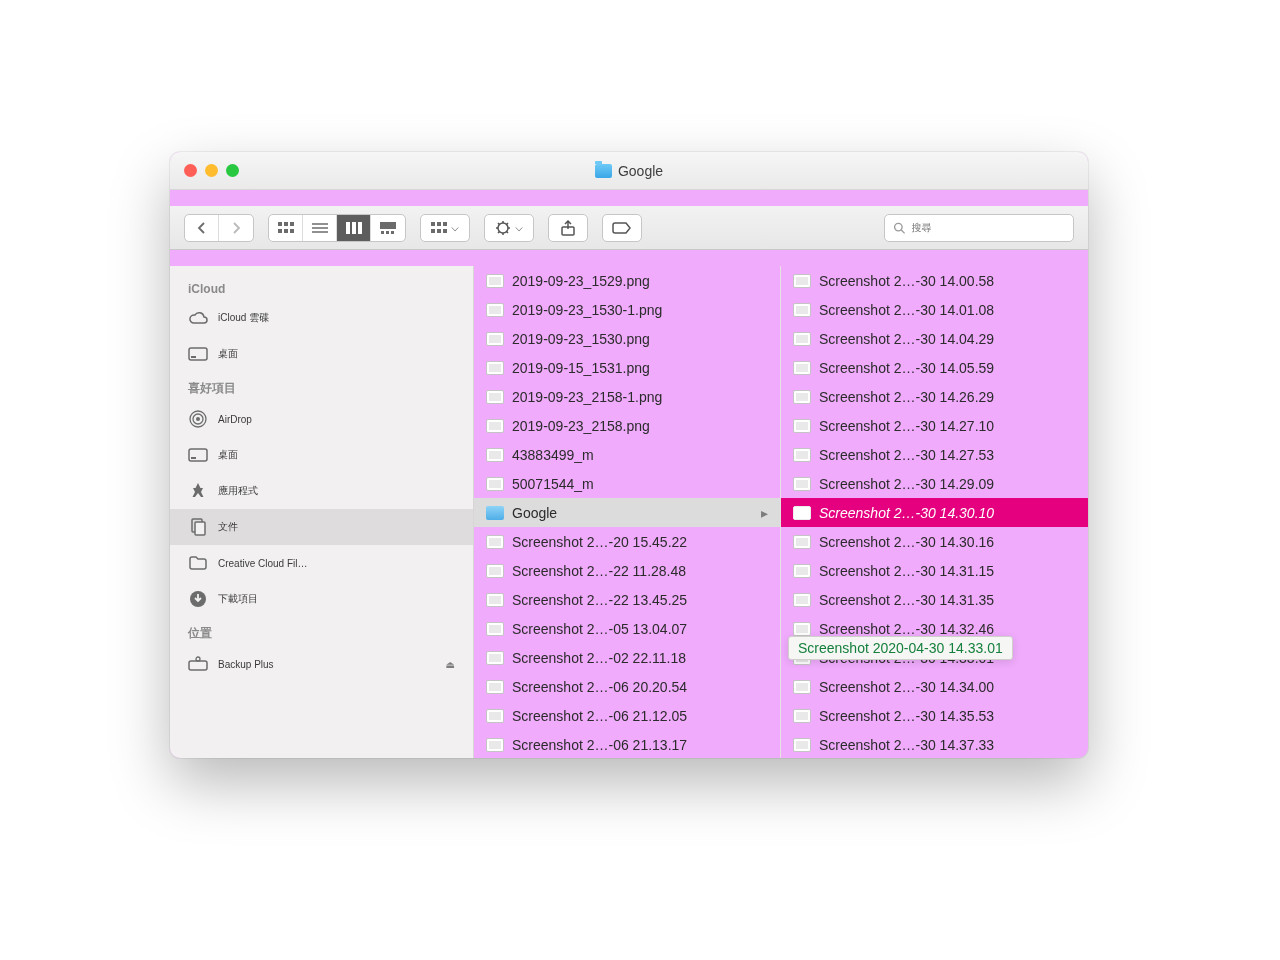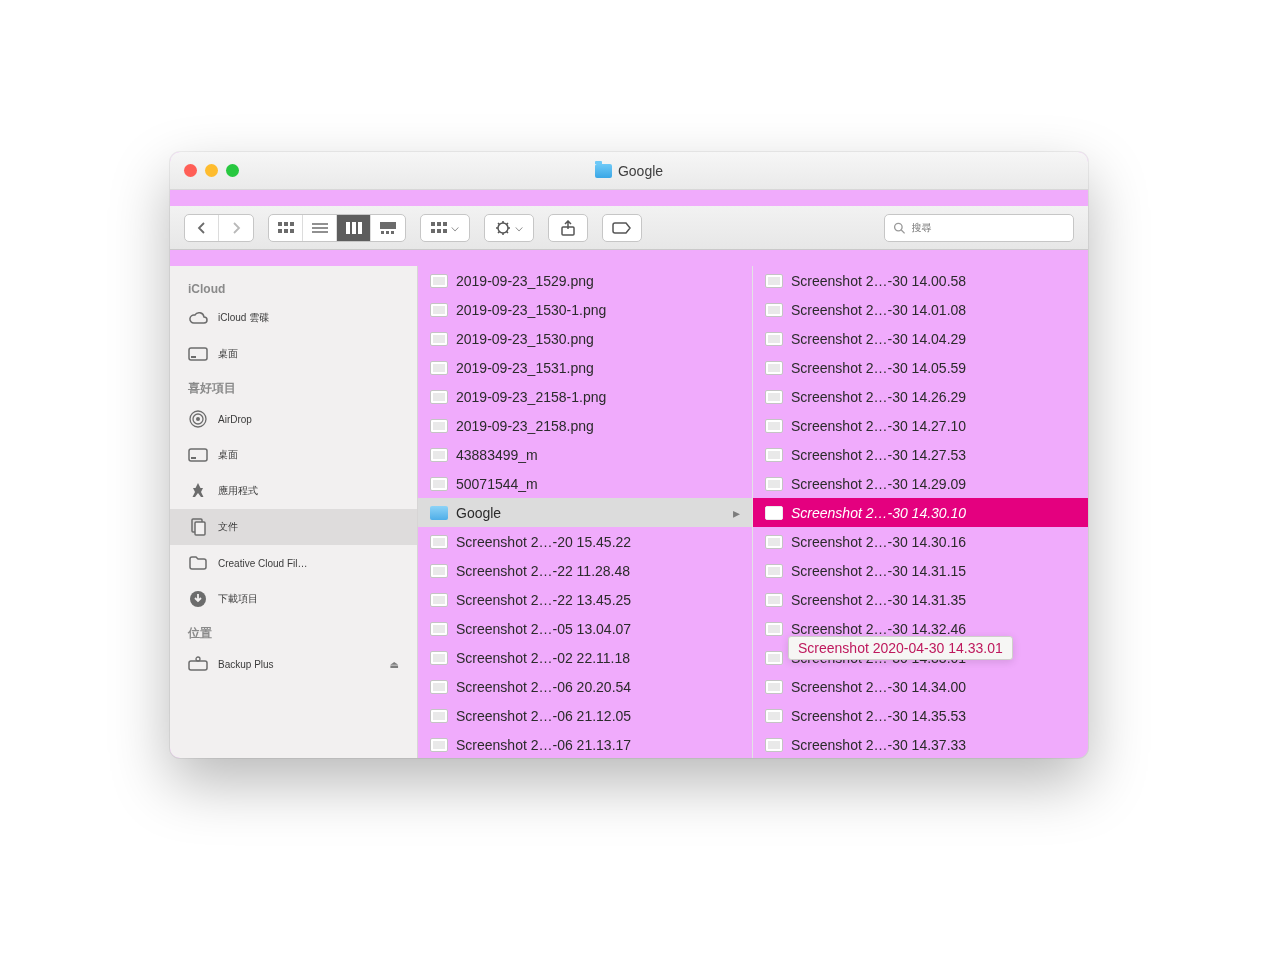--- a/index.html
+++ b/index.html
@@ -23,41 +23,41 @@
   .seg button { width:34px; border:none; background:transparent; border-right:1px solid #dcdcdc; display:flex;align-items:center;justify-content:center;color:#555; }
   .seg button:last-child{border-right:none;}
   .seg button.active{background:#5d5d5d;color:#fff;}
   .seg-single { display:flex; background:#fff; border:1px solid #c6c6c6; border-radius:5px; height:28px; }
   .seg-single button{border:none;background:transparent;width:48px;display:flex;align-items:center;justify-content:center;gap:4px;color:#555;}
   .seg-single.narrow button{width:38px;}
   .toolbar .spacer{flex:1;}
   .search { width:190px; height:28px; border:1px solid #c6c6c6; border-radius:5px; background:#fff; display:flex; align-items:center; padding:0 8px; gap:6px; color:#9a9a9a;}
   .search input{border:none;outline:none;font-size:10px;color:#6d6d6d;width:100%;background:transparent;}
   .content { flex:1; display:flex; overflow:hidden; }
-  .sidebar { width:248px; background:#f2f0f0; border-right:1px solid #d7d5d5; overflow:hidden; padding-top:8px;}
+  .sidebar { width:304px; background:#f2f0f0; border-right:1px solid #d7d5d5; overflow:hidden; padding-top:8px;}
   .sb-head { font-size:12px; color:#8a8a8a; padding:8px 18px 4px; font-weight:600;}
   .sb-item { height:36px; display:flex; align-items:center; gap:10px; padding:0 18px; font-size:10px; color:#3b3b3b;}
   .sb-item.selected{background:#dedcdc;}
   .sb-item .eject{margin-left:auto;color:#7d7d7d;}
   .sb-icon{width:20px;height:20px;display:flex;align-items:center;justify-content:center;color:#6c6c6c;}
   .cols { flex:1; display:flex; overflow:hidden; }
   .col { width:50%; border-right:1px solid #e3e3e3; overflow:hidden; display:flex; flex-direction:column;}
   .col:last-child{border-right:none;}
   .col .list{flex:1;overflow:hidden;text-align:right;}
   .row { height:29px; display:flex; align-items:center; gap:8px; padding:0 12px; font-size:14px; color:#2b2b2b; white-space:nowrap; overflow:hidden;}
   .row.folder{background:#dcdcdc;}
   .row.folder .chev{margin-left:auto;color:#7c7c7c;}
   .row.selected{background:#e4007f;color:#fff;font-style:italic;}
   .row.selected .th{filter:brightness(1.2);}
   .th{width:18px;height:14px;border:1px solid #c4c4c4;border-radius:2px;background:#fff;flex-shrink:0;position:relative;}
   .th::after{content:"";position:absolute;inset:2px;background:#e9e9e9;}
   .th.fldr{border:none;background:linear-gradient(#8dd3f7,#4faee8);width:18px;height:14px;border-radius:2px;}
   .th.fldr::after{display:none;}
   .row .label{overflow:hidden;text-overflow:ellipsis;}
-  .tooltip{position:absolute;left:788px;top:636px;background:#f6f6f4;border:1px solid #cfcfcb;border-radius:3px;padding:3px 9px;font-size:14px;color:#be185d;box-shadow:0 2px 8px rgba(0,0,0,0.12);white-space:nowrap;}
+  .tooltip{position:absolute;left:788px;top:636px;background:#f6f6f4;border:1px solid #cfcfcb;border-radius:3px;padding:3px 9px;font-size:14px;color:#15803d;box-shadow:0 2px 8px rgba(0,0,0,0.12);white-space:nowrap;}
   svg{display:block;}
   .chevd{font-size:10px;}
 </style>
 </head>
 <body>
 
 <div class="window">
   <div class="titlebar">
     <div class="traffic">
       <div class="dot red"></div>
@@ -267,21 +267,21 @@
             <div class="row">
               <span class="th"></span>
               <span class="label">2019-09-23_1530-1.png</span>
             </div>
             <div class="row">
               <span class="th"></span>
               <span class="label">2019-09-23_1530.png</span>
             </div>
             <div class="row">
               <span class="th"></span>
-              <span class="label">2019-09-23_1531.png</span>
+              <span class="label">2019-09-15_1531.png</span>
             </div>
             <div class="row">
               <span class="th"></span>
               <span class="label">2019-09-23_2158-1.png</span>
             </div>
             <div class="row">
               <span class="th"></span>
               <span class="label">2019-09-23_2158.png</span>
             </div>
             <div class="row">

